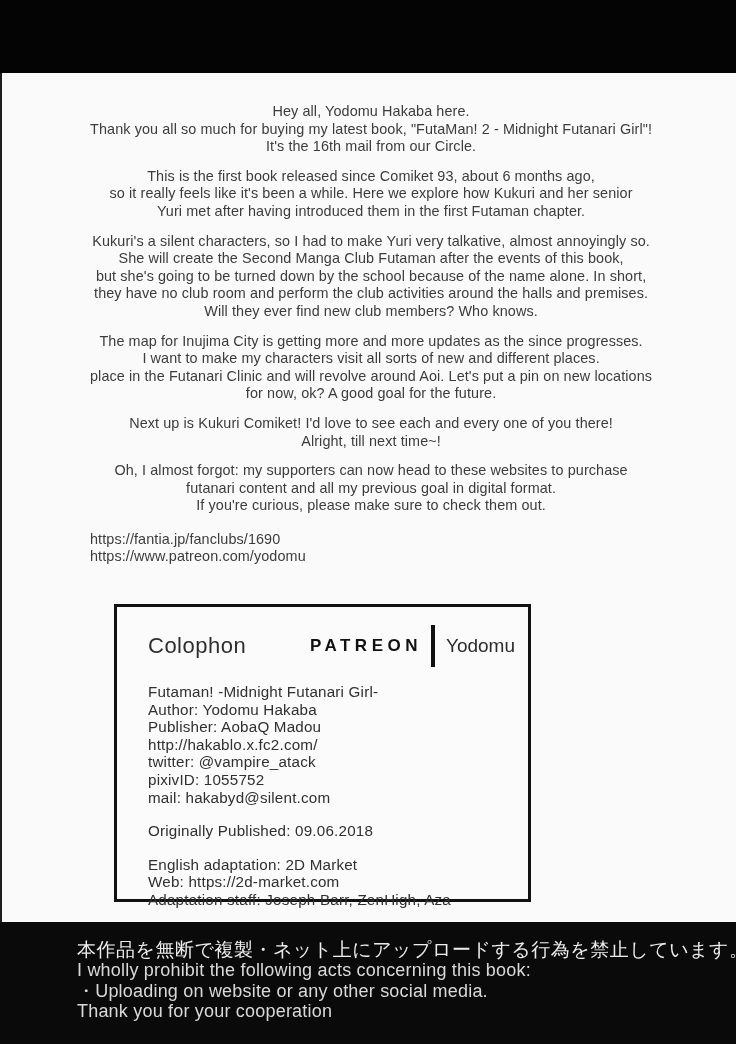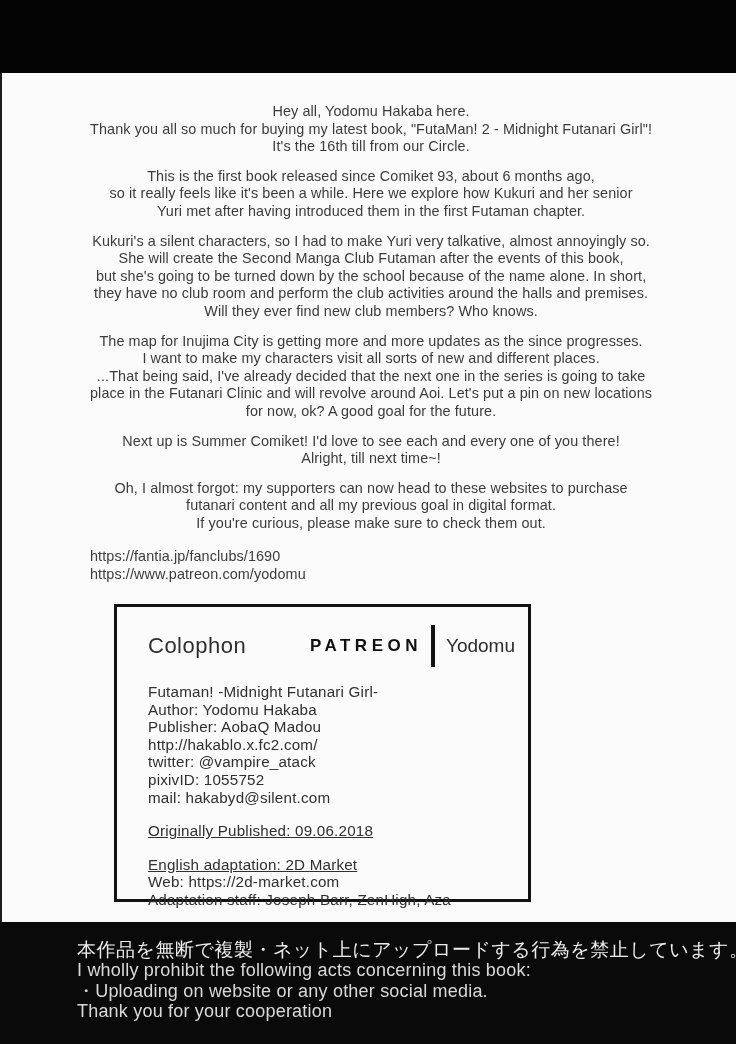--- a/index.html
+++ b/index.html
@@ -58,21 +58,21 @@
     font-size: 19px; color: #2b2b2b;
   }
   .colophon-body {
     padding: 0 0 0 31px; margin-top: 15px;
   }
   .colophon-body .line {
     font-size: 15.2px; line-height: 17.6px;
     color: #303030; white-space: nowrap;
     letter-spacing: 0.2px;
   }
-  .gap-line { margin-top: 16px; text-decoration: underline; }
+  .gap-line { margin-top: 16px; }
   .footer {
     position: absolute; left: 0; top: 922px;
     width: 736px; height: 122px;
     background: #0a0a0a;
     box-sizing: border-box;
     padding: 17px 0 0 77px;
   }
   .footer .line-jp {
     font-size: 19px; line-height: 21px;
     color: #ececec; white-space: nowrap;
@@ -87,43 +87,42 @@
 </head>
 <body>
 
 <div class="top-bar"></div>
 <div class="left-edge"></div>
 
 <div class="afterword">
   <div class="para">
     <div class="line">Hey all, Yodomu Hakaba here.</div>
     <div class="line">Thank you all so much for buying my latest book, "FutaMan! 2 - Midnight Futanari Girl"!</div>
-    <div class="line">It's the 16th till from our Circle.</div>
+    <div class="line">It's the 16th mail from our Circle.</div>
   </div>
   <div class="para">
     <div class="line">This is the first book released since Comiket 93, about 6 months ago,</div>
     <div class="line">so it really feels like it's been a while. Here we explore how Kukuri and her senior</div>
     <div class="line">Yuri met after having introduced them in the first Futaman chapter.</div>
   </div>
   <div class="para">
     <div class="line">Kukuri's a silent characters, so I had to make Yuri very talkative, almost annoyingly so.</div>
     <div class="line">She will create the Second Manga Club Futaman after the events of this book,</div>
     <div class="line">but she's going to be turned down by the school because of the name alone. In short,</div>
     <div class="line">they have no club room and perform the club activities around the halls and premises.</div>
     <div class="line">Will they ever find new club members? Who knows.</div>
   </div>
   <div class="para">
     <div class="line">The map for Inujima City is getting more and more updates as the since progresses.</div>
     <div class="line">I want to make my characters visit all sorts of new and different places.</div>
-    <div class="line">...That being said, I've already decided that the next one in the series is going to take</div>
     <div class="line">place in the Futanari Clinic and will revolve around Aoi. Let's put a pin on new locations</div>
     <div class="line">for now, ok? A good goal for the future.</div>
   </div>
   <div class="para">
-    <div class="line">Next up is Summer Comiket! I'd love to see each and every one of you there!</div>
+    <div class="line">Next up is Kukuri Comiket! I'd love to see each and every one of you there!</div>
     <div class="line">Alright, till next time~!</div>
   </div>
   <div class="para">
     <div class="line">Oh, I almost forgot: my supporters can now head to these websites to purchase</div>
     <div class="line">futanari content and all my previous goal in digital format.</div>
     <div class="line">If you're curious, please make sure to check them out.</div>
   </div>
   <div class="links">
     <div class="line">https://fantia.jp/fanclubs/1690</div>
     <div class="line">https://www.patreon.com/yodomu</div>

